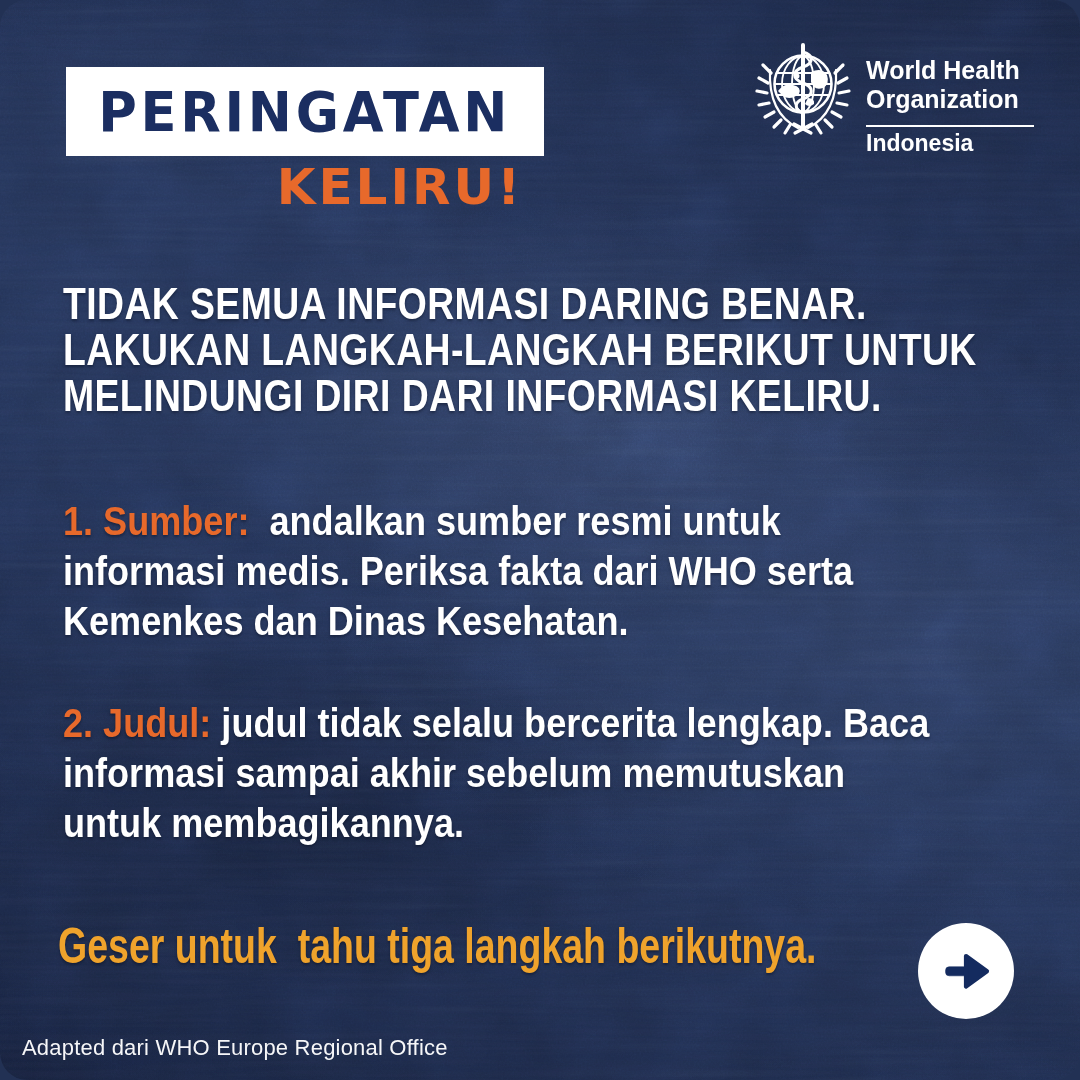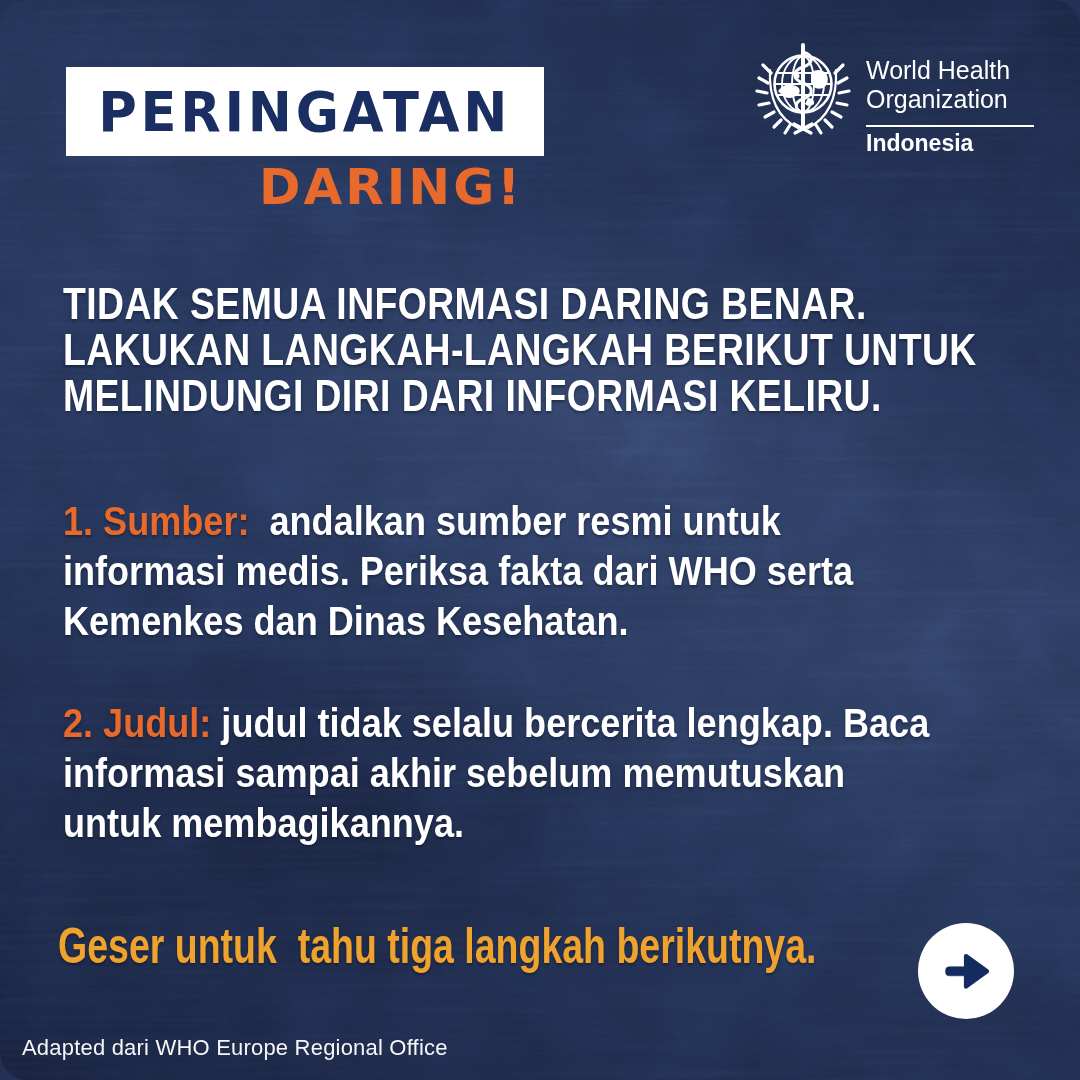--- a/index.html
+++ b/index.html
@@ -32,21 +32,21 @@
   }
   .hoaks {
     position:absolute; left:66px; top:158px; width:457px; text-align:right;
     font-family:"DejaVu Sans", sans-serif; font-weight:bold; font-size:50px;
     letter-spacing:3px; color:var(--orange,#e7692b); white-space:pre;
   }
 
   .who-logo { position:absolute; left:750px; top:40px; }
   .who-emblem { position:absolute; left:0; top:0; }
   .who-text { position:absolute; left:116px; top:16px; color:var(--white,#fff); }
-  .who-name { font-size:25px; line-height:29px; font-weight:normal; white-space:pre; }
+  .who-name { font-size:25px; line-height:29px; font-weight:bold; white-space:pre; }
   .who-divider { width:168px; height:2px; background:var(--white,#fff); margin-top:11px; }
   .who-country { font-size:23px; font-weight:bold; margin-top:3px; white-space:pre; }
 
   .intro {
     position:absolute; left:63px; top:281px; color:var(--white,#fff);
     font-weight:bold; font-size:45px; line-height:46px; letter-spacing:.5px;
     transform:scaleX(.83); transform-origin:left top;
     text-shadow:0 2px 3px rgba(5,10,25,.four); text-shadow:0 2px 3px rgba(5,10,25,.4);
   }
   .intro div { white-space:pre; }
@@ -103,21 +103,21 @@
     <filter id="fScratch">
         <feTurbulence type="turbulence" baseFrequency="0.004 0.11" numOctaves="2" seed="3" stitchTiles="stitch"></feTurbulence>
         <feColorMatrix type="saturate" values="0"></feColorMatrix>
       </filter>
     <rect width="100%" height="100%" filter="url(#fScratch)"></rect>
   </svg>
 
   <div class="badge-box">
     <div class="badge-text">PERINGATAN</div>
   </div>
-  <div class="hoaks">DARING!</div>
+  <div class="hoaks">KELIRU!</div>
 
   <div class="who-logo">
     <svg class="who-emblem" width="110" height="100" viewBox="0 0 110 100">
       <g fill="none" stroke="#ffffff">
         <clipPath id="globeClip">
             <circle cx="53" cy="44" r="28"></circle>
           </clipPath>
         <circle cx="53" cy="44" r="28.5" stroke-width="2.6"></circle>
         <g clip-path="url(#globeClip)" stroke-width="1.9">
           <line x1="24" y1="33" x2="82" y2="33"></line>

